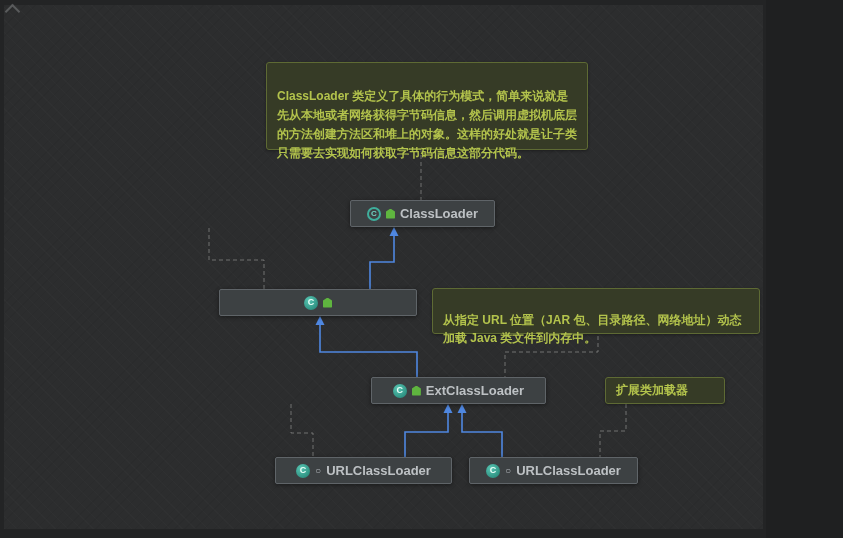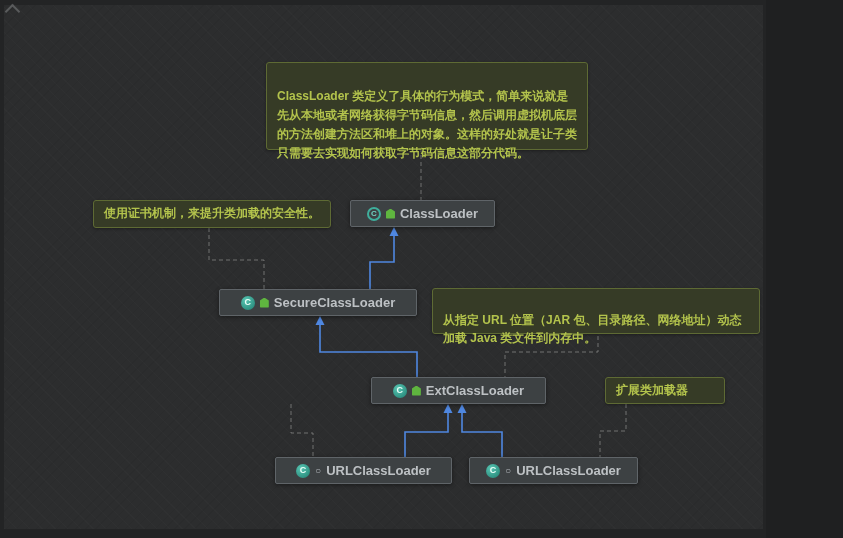--- a/index.html
+++ b/index.html
@@ -104,44 +104,40 @@
     </g>
   </svg>
 
   <div class="note" style="left:266px;top:62px;width:322px;height:88px;">
     <span>ClassLoader 类定义了具体的行为模式，简单来说就是
 先从本地或者网络获得字节码信息，然后调用虚拟机底层
 的方法创建方法区和堆上的对象。这样的好处就是让子类
 只需要去实现如何获取字节码信息这部分代码。</span>
   </div>
 
-  <div class="note single" style="left:93px;top:200px;width:238px;height:28px;">
-    <span>使用证书机制，来提升类加载的安全性。</span>
-  </div>
 
   <div class="note two-line" style="left:432px;top:288px;width:328px;height:46px;">
     <span>从指定 URL 位置（JAR 包、目录路径、网络地址）动态
 加载 Java 类文件到内存中。</span>
   </div>
 
 
   <div class="note single" style="left:565px;top:377px;width:120px;height:27px;margin-left:40px;">
     <span>扩展类加载器</span>
   </div>
 
   <div class="node" style="left:350px;top:200px;width:145px;">
     <span class="cicon abstract">C</span>
     <span class="mini-green"></span>
     <span class="nlabel">ClassLoader</span>
   </div>
 
   <div class="node" style="left:219px;top:289px;width:198px;">
     <span class="cicon">C</span>
     <span class="mini-green"></span>
-    <span class="nlabel">SecureClassLoader</span>
   </div>
 
   <div class="node" style="left:371px;top:377px;width:175px;">
     <span class="cicon">C</span>
     <span class="mini-green"></span>
     <span class="nlabel">ExtClassLoader</span>
   </div>
 
   <div class="node" style="left:275px;top:457px;width:177px;">
     <span class="cicon">C</span>

